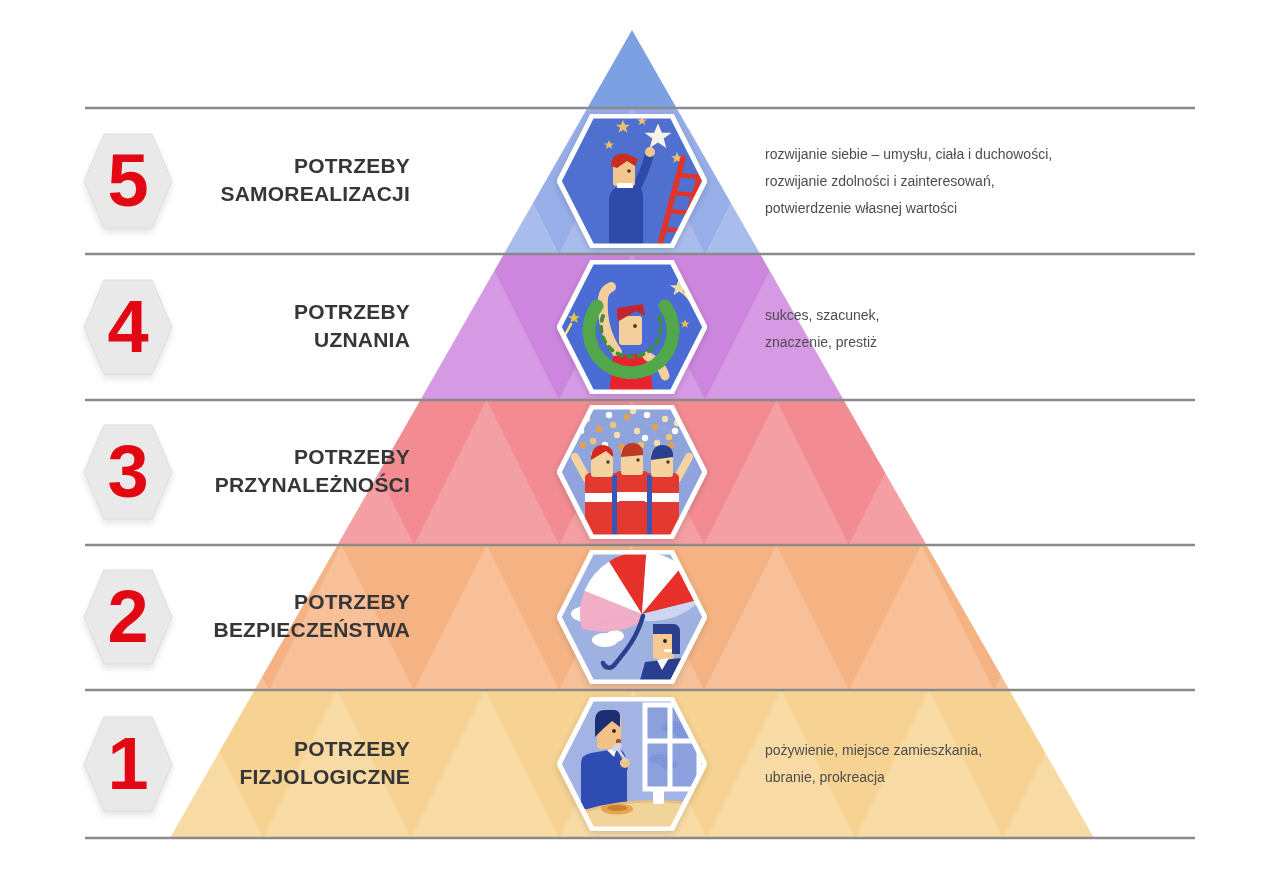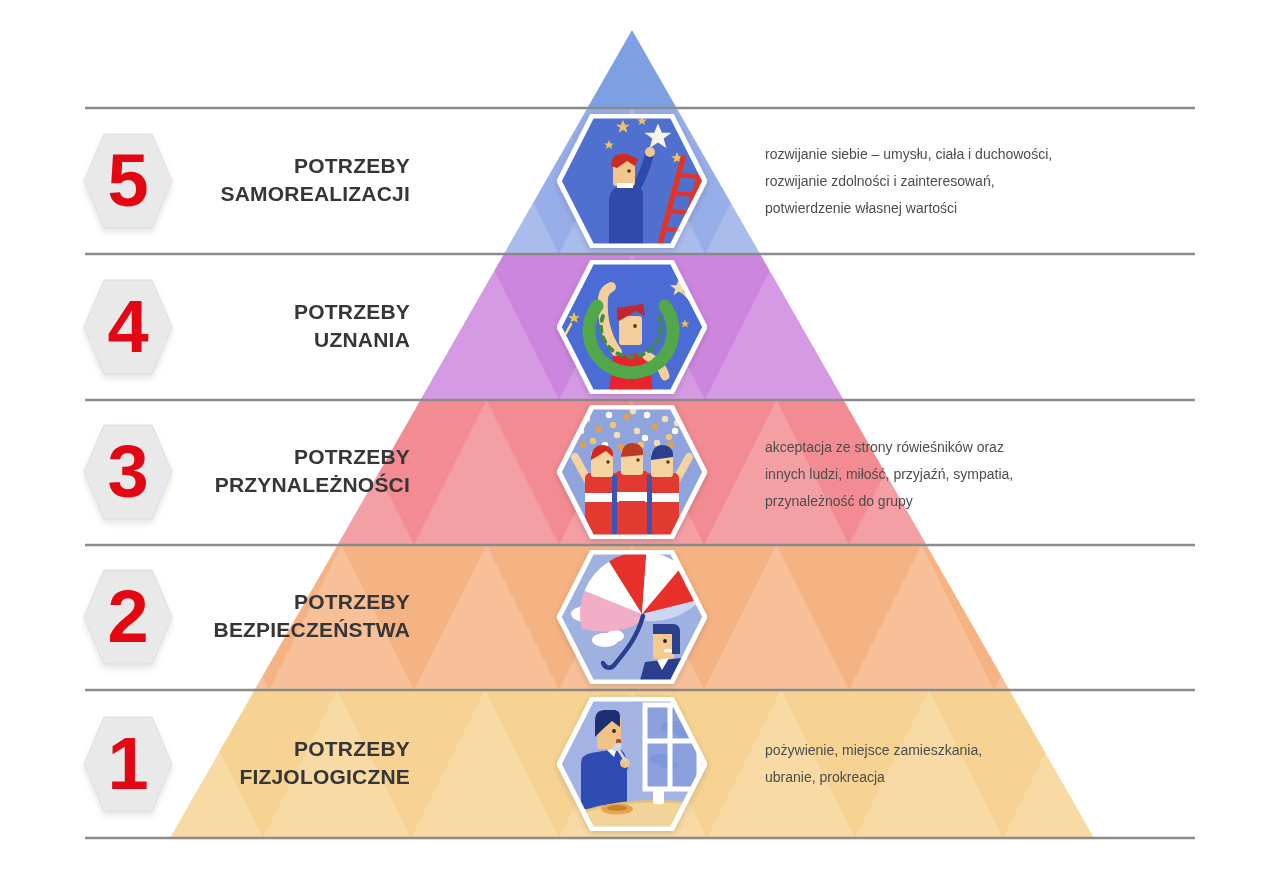--- a/index.html
+++ b/index.html
@@ -159,20 +159,22 @@
       <path d="M90,96 Q105,104 108,116" stroke="#f5cf9b" stroke-width="9" stroke-linecap="round" fill="none"></path>
       <rect x="62" y="56" width="23" height="29" rx="3" fill="#f5cf9b"></rect>
       <path d="M60,58 L60,48 L86,44 L88,56 L79,51 L62,61 Z" fill="#c1272d"></path>
       <circle cx="78" cy="66" r="1.9" fill="#5a3413"></circle>
 
       <path d="M40,46 A42,42 0 1 0 108,46" fill="none" stroke="#52a74b" stroke-width="13" stroke-dasharray="7 5" stroke-linecap="round"></path>
       <path d="M46,56 A30,30 0 1 0 102,56" fill="none" stroke="#3f8f3a" stroke-width="4" stroke-dasharray="5 6" stroke-linecap="round"></path>
     </g>
     <polygon points="35,2 115,2 148,67 115,132 35,132 2,67" fill="none" stroke="#ffffff" stroke-width="5"></polygon>
   </svg>
+  <div class="desc d4">sukces, szacunek,
+znaczenie, prestiż</div>
 
   <div class="badge b3">
     <svg width="92" height="98" viewBox="0 0 92 98">
       <polygon points="22,2 70,2 90,49 70,96 22,96 2,49" fill="#e9e9e9"></polygon>
       <polygon points="22,2 70,2 90,49 70,96 22,96 2,49" fill="none" stroke="#dedede" stroke-width="1"></polygon>
     </svg>
     <div class="num">3</div>
   </div>
   <div class="title t3">POTRZEBY
 PRZYNALEŻNOŚCI</div>
@@ -231,23 +233,20 @@
       <rect x="94" y="46" width="22" height="26" rx="3" fill="#f5d3a0"></rect>
       <path d="M34,52 Q36,40 45,40 Q54,40 56,48 L56,52 L49,46 L34,55 Z" fill="#d5281c"></path>
       <path d="M64,50 Q66,38 75,38 Q84,38 86,46 L86,50 L64,52 Z" fill="#bf3a22"></path>
       <path d="M94,52 Q96,40 105,40 Q114,40 116,48 L116,52 L94,55 Z" fill="#2b3f8f"></path>
       <circle cx="51" cy="57" r="1.7" fill="#5a3413"></circle>
       <circle cx="81" cy="55" r="1.7" fill="#5a3413"></circle>
       <circle cx="111" cy="57" r="1.7" fill="#5a3413"></circle>
     </g>
     <polygon points="35,2 115,2 148,67 115,132 35,132 2,67" fill="none" stroke="#ffffff" stroke-width="5"></polygon>
   </svg>
-  <div class="desc d3">akceptacja ze strony rówieśników oraz
-innych ludzi, miłość, przyjaźń, sympatia,
-przynależność do grupy</div>
 
   <div class="badge b2">
     <svg width="92" height="98" viewBox="0 0 92 98">
       <polygon points="22,2 70,2 90,49 70,96 22,96 2,49" fill="#e9e9e9"></polygon>
       <polygon points="22,2 70,2 90,49 70,96 22,96 2,49" fill="none" stroke="#dedede" stroke-width="1"></polygon>
     </svg>
     <div class="num">2</div>
   </div>
   <div class="title t2">POTRZEBY
 BEZPIECZEŃSTWA</div>

